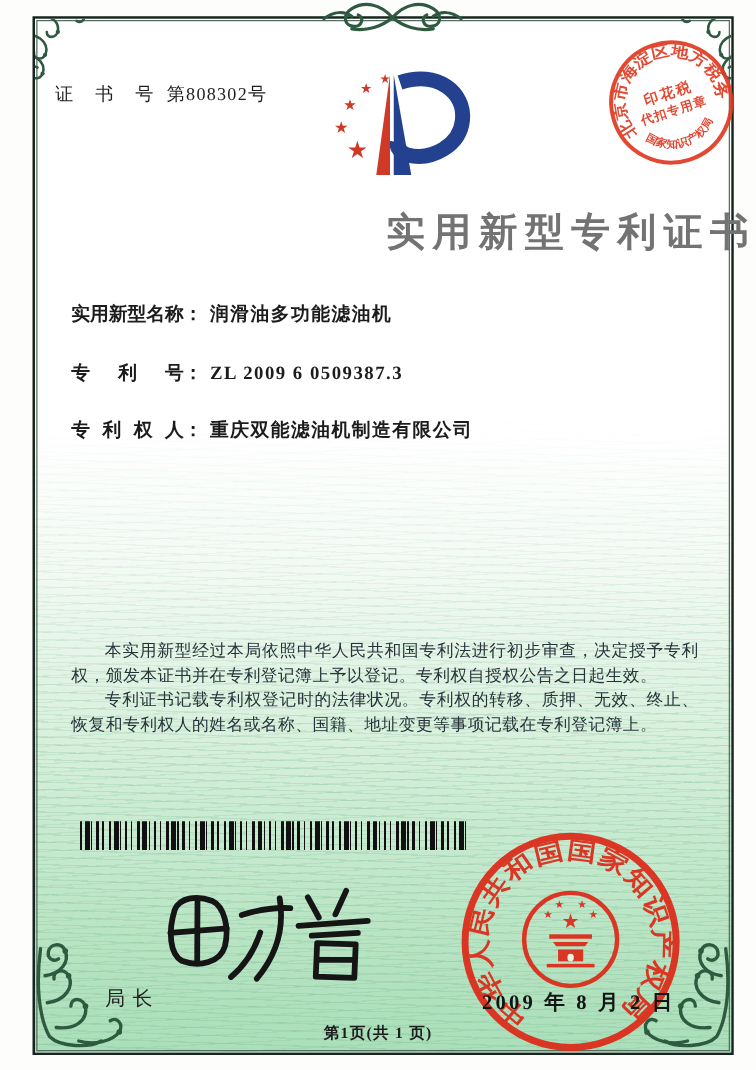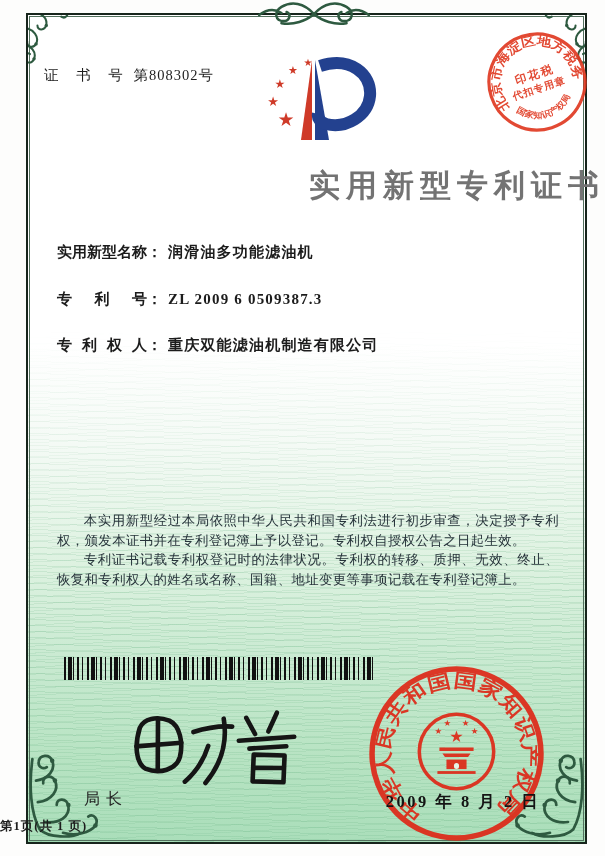--- a/index.html
+++ b/index.html
@@ -62,21 +62,21 @@
       #101010 4px,#101010 8px,transparent 8px,transparent 9px,
       #101010 9px,#101010 10px,transparent 10px,transparent 13px,
       #101010 13px,#101010 15px,transparent 15px,transparent 18px,
       #101010 18px,#101010 19px,transparent 19px,transparent 23px);
   }
   .director{position:absolute;left:84px;top:748px;z-index:4;font-size:16px;letter-spacing:6px;color:#222;margin-top:41px;}
   .signature{position:absolute;left:122px;top:696px;width:195px;height:98px;z-index:4;transform:rotate(-2deg);}
   .office-seal{position:absolute;left:366px;top:663px;width:181px;height:181px;z-index:4;opacity:.92;}
   .issue-date{position:absolute;left:378px;top:791px;width:170px;z-index:5;font-size:16.5px;letter-spacing:2.5px;color:#141414;font-weight:600;text-align:center;}
   .tax-stamp{position:absolute;left:482px;top:27px;width:110px;height:110px;z-index:4;transform:rotate(-18deg);opacity:.92;}
-  .footer{position:absolute;left:0;right:0;top:818px;z-index:3;font-size:12.5px;letter-spacing:1px;color:#1d1d1d;font-weight:600;}
+  .footer{position:absolute;left:0;right:0;top:818px;z-index:3;text-align:center;font-size:12.5px;letter-spacing:1px;color:#1d1d1d;font-weight:600;}
 </style>
 </head>
 <body>
 
 <svg width="0" height="0" style="position:absolute">
   <defs>
     <symbol id="flourish" viewBox="0 0 100 100">
       <g fill="none" stroke="#2e5a40" stroke-width="3" stroke-linecap="round">
         <path d="M6,10 C2,40 4,70 14,88 C24,98 50,98 60,92"></path>
         <path d="M10,34 C24,32 32,22 28,12 C25,4 14,5 13,13 C12,19 18,22 22,19"></path>

